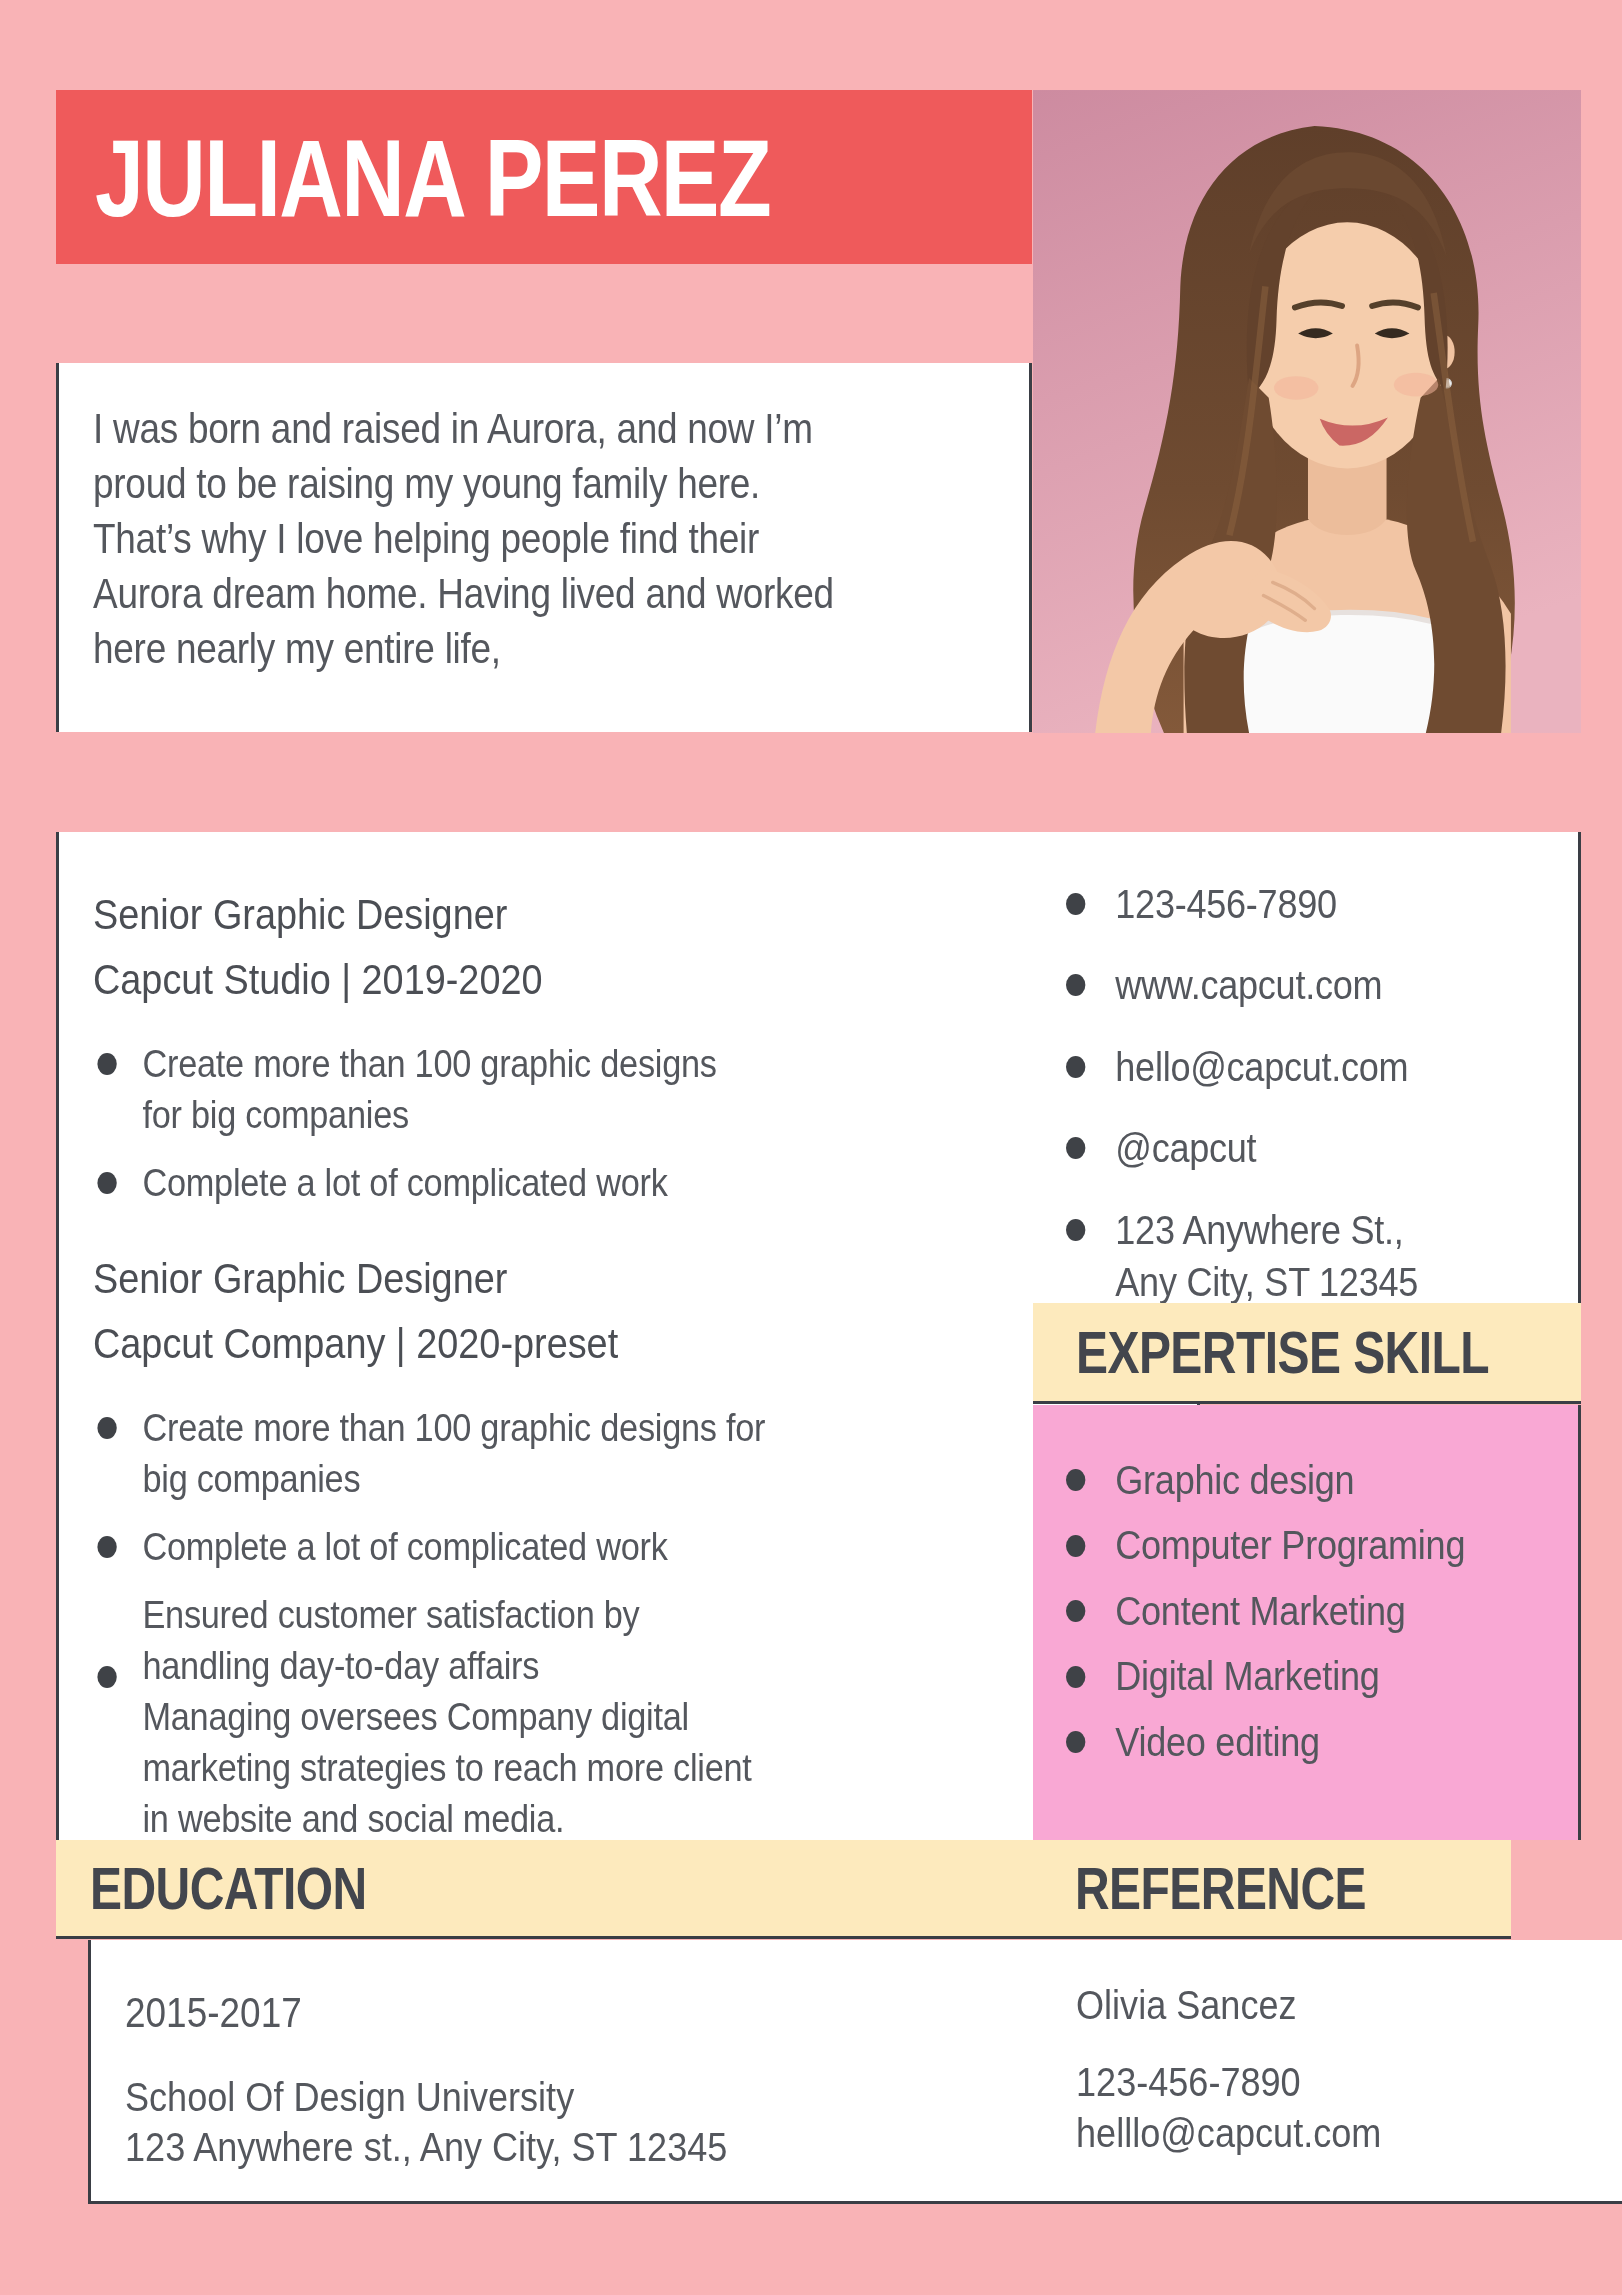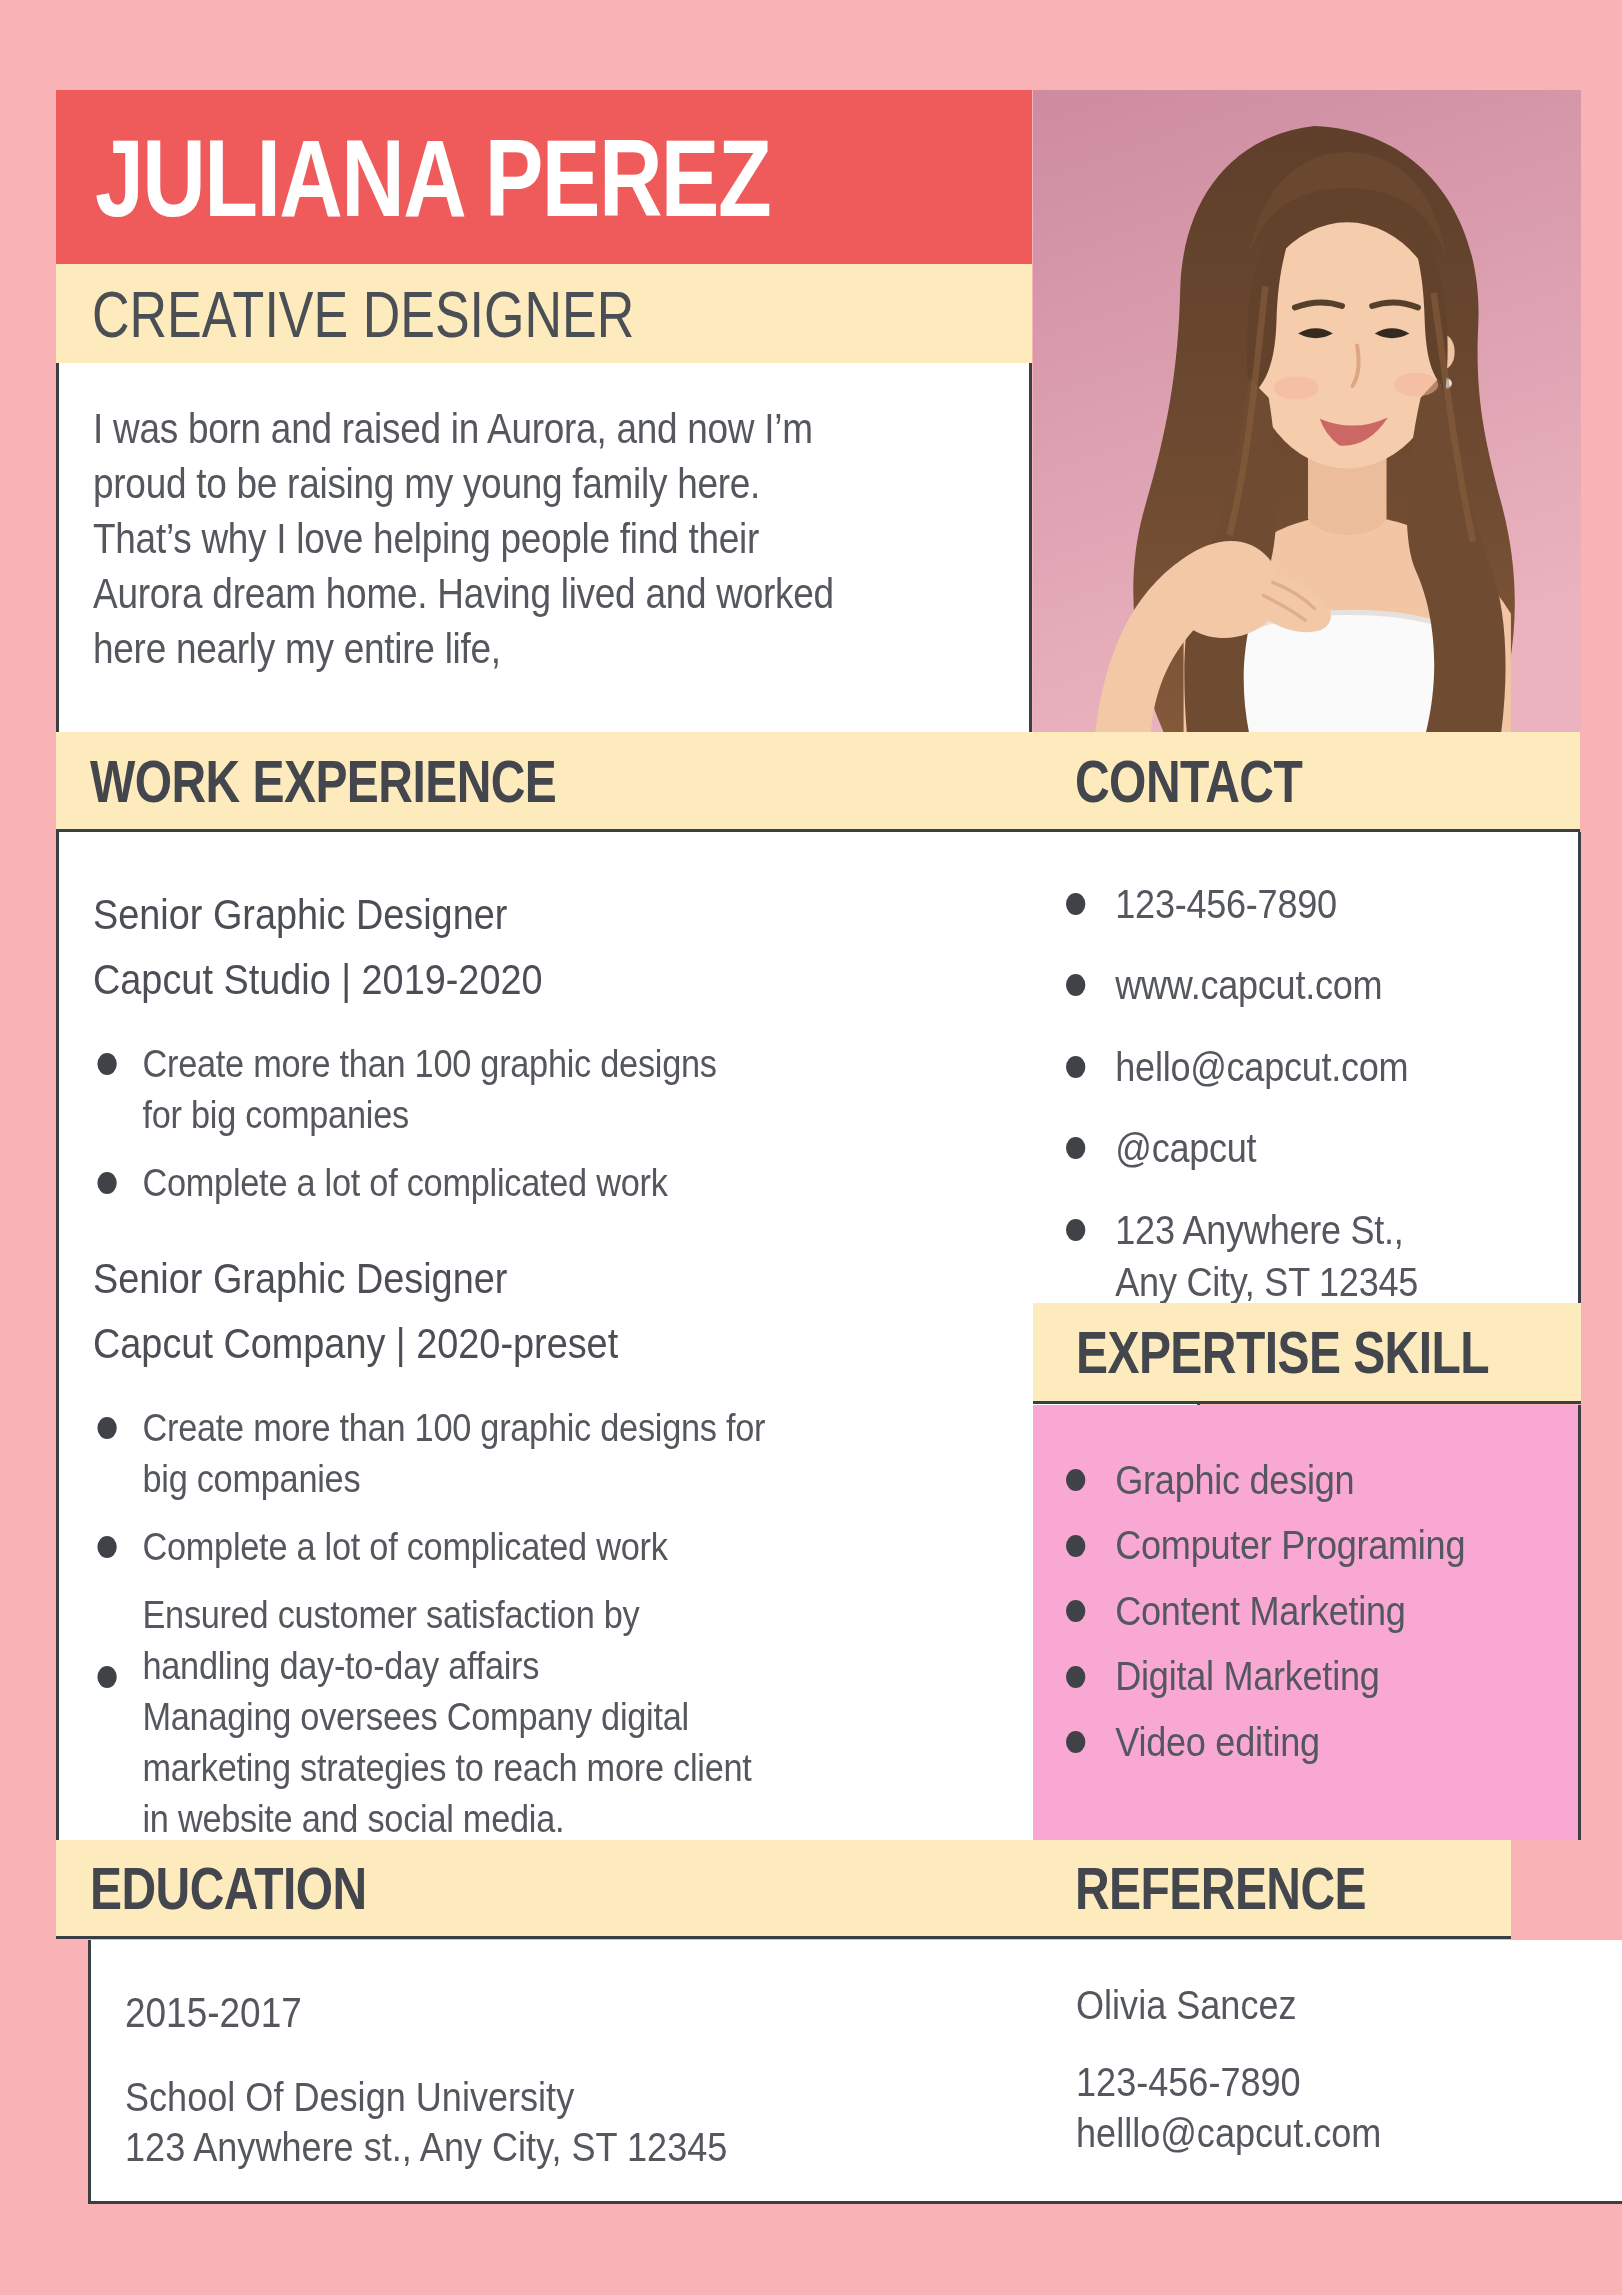--- a/index.html
+++ b/index.html
@@ -89,23 +89,20 @@
   .photo{left:1033px;top:90px;width:548px;height:643px;overflow:hidden;}
   .photo svg{display:block;}
 </style>
 </head>
 <body>
 
 <div class="page">
 
   <div class="abs red-band">
     <div class="name">JULIANA PEREZ</div>
-  </div>
-  <div class="abs role-band">
-    <div class="role">CREATIVE DESIGNER</div>
   </div>
 
   <div class="abs photo">
     <svg width="548" height="643" viewBox="0 0 837 982" xmlns="http://www.w3.org/2000/svg">
       <defs>
         <linearGradient id="bgGrad" x1="0" y1="0" x2="0.3" y2="1">
           <stop offset="0" stop-color="#cd8ba0"></stop>
           <stop offset="1" stop-color="#eab3bf"></stop>
         </linearGradient>
         <linearGradient id="hairGrad" x1="0" y1="0" x2="0" y2="1">
@@ -155,24 +152,20 @@
   </div>
 
   <div class="abs bio-box">
     <div class="cx bio-text pre">I was born and raised in Aurora, and now I’m
 proud to be raising my young family here.
 That’s why I love helping people find their
 Aurora dream home. Having lived and worked
 here nearly my entire life,</div>
   </div>
 
-  <div class="abs band1">
-    <div class="sec-h at-left">WORK EXPERIENCE</div>
-    <div class="sec-h at-right">CONTACT</div>
-  </div>
 
   <div class="abs work-box">
     <div class="cx">
       <div class="job-title">Senior Graphic Designer</div>
       <div class="job-co">Capcut Studio | 2019-2020</div>
       <ul class="blist">
         <li>
           <span class="dot"></span>
           <span class="li-text pre">Create more than 100 graphic designs
 for big companies</span>

